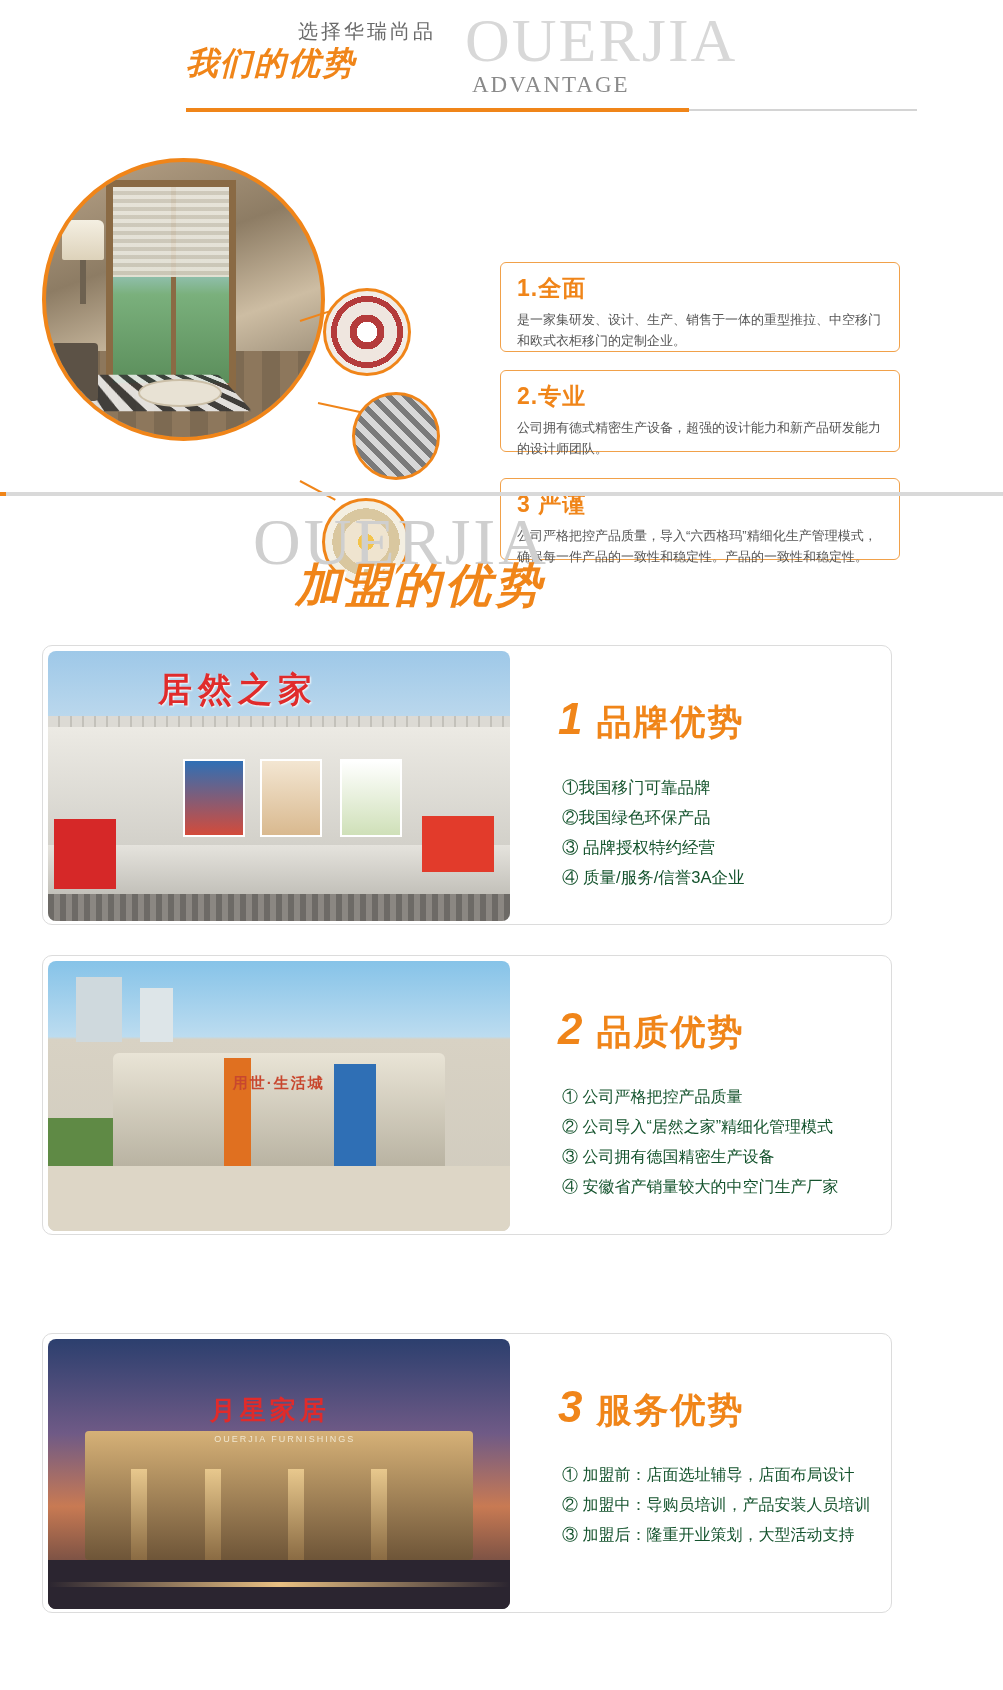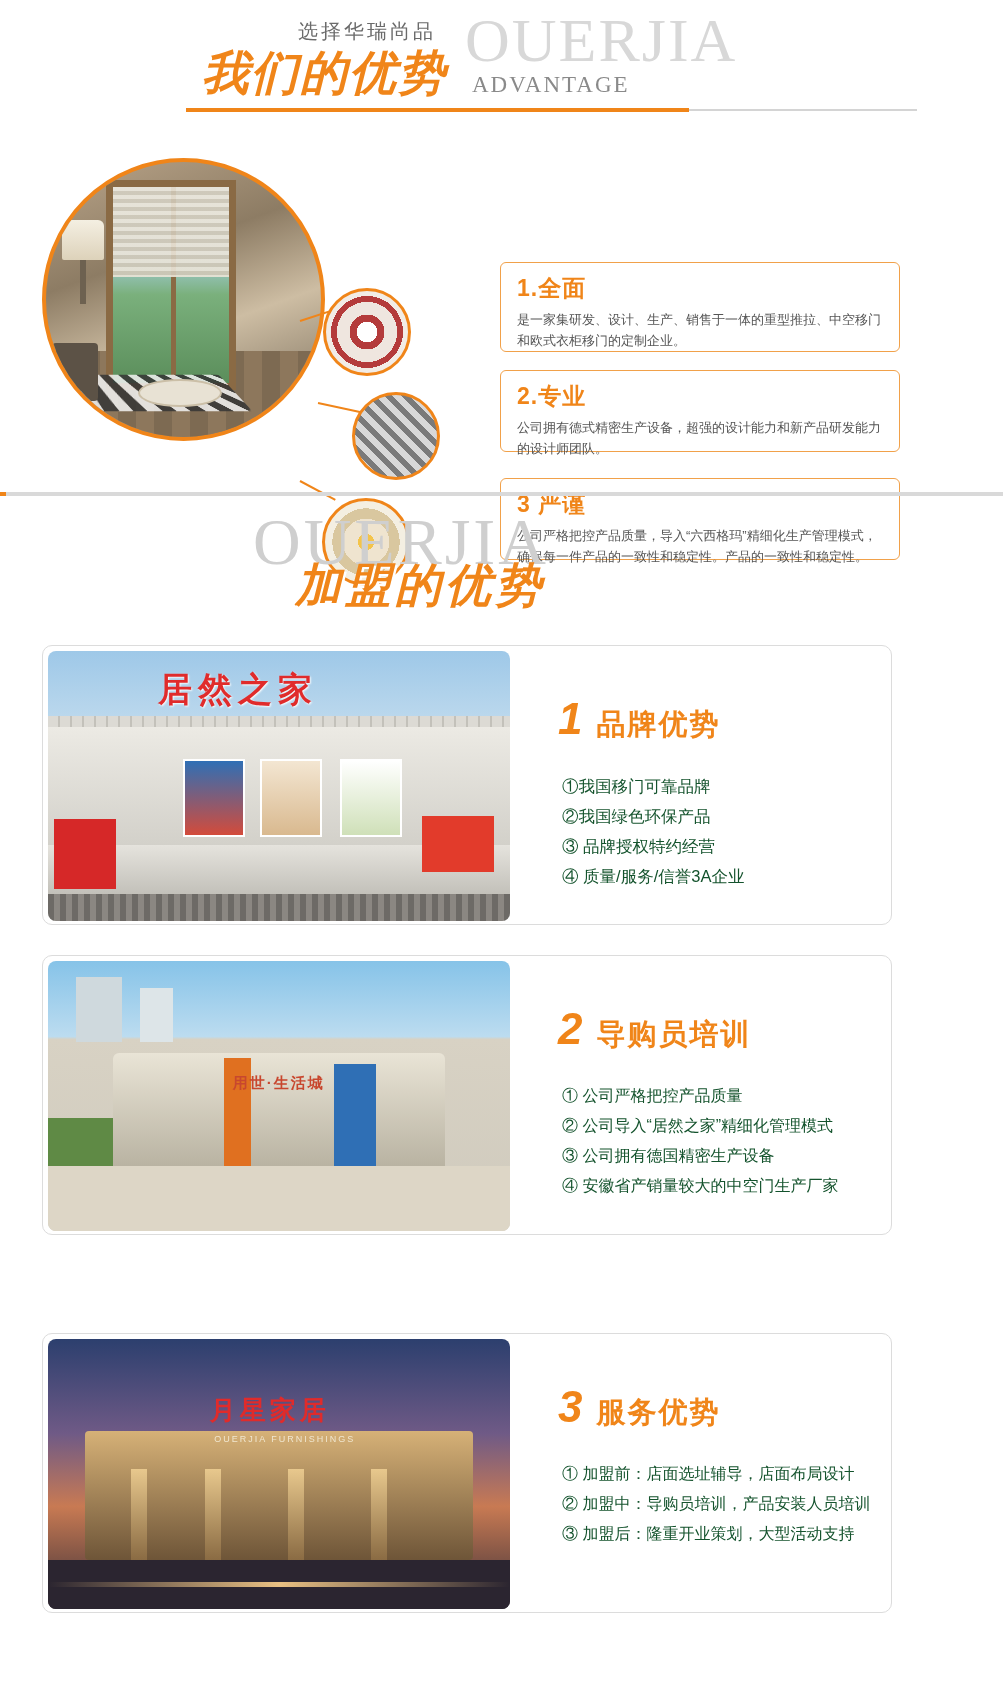--- a/index.html
+++ b/index.html
@@ -31,23 +31,23 @@
   .sub-cn {
     position: absolute;
     left: 298px;
     top: 18px;
     font-size: 20px;
     color: #6b6b6b;
     letter-spacing: 3px;
   }
   .title-cn {
     position: absolute;
-    left: 202px;
+    left: 186px;
     top: 42px;
-    font-size: 47px;
+    font-size: 32px;
     font-weight: bold;
     font-style: italic;
     color: #f08519;
     letter-spacing: 2px;
     text-shadow: 1px 1px 0 #fff;
   }
   .title-en {
     position: absolute;
     left: 472px;
     top: 72px;
@@ -220,21 +220,21 @@
     left: 505px; top: 0; width: 340px; height: 280px;
   }
   .card-head {
     display:flex; align-items:baseline; gap:14px;
     padding-top: 48px; padding-left: 10px;
   }
   .card-num {
     font-size: 44px; font-weight: bold; font-style: italic; color: #f08519;
   }
   .card-title {
-    font-size: 29px; font-weight: bold; color: #f08519; letter-spacing: 2px;
+    font-size: 35px; font-weight: bold; color: #f08519; letter-spacing: 2px;
   }
   .card-list { margin-top: 26px; padding-left: 14px; }
   .card-list li {
     list-style: none;
     font-size: 16px;
     color: #14532d;
     line-height: 30px;
   }
   #card1 .card-list li { font-size: 16.5px; }
 
@@ -358,21 +358,21 @@
     <div class="green"></div>
     <div class="mall"></div>
     <div class="blue"></div>
     <div class="orange"></div>
     <div class="mallsign">用世·生活城</div>
     <div class="plaza"></div>
   </div>
   <div class="card-right">
     <div class="card-head">
       <span class="card-num">2</span>
-      <span class="card-title">导购员培训</span>
+      <span class="card-title">品质优势</span>
     </div>
     <ul class="card-list">
       <li>① 公司严格把控产品质量</li>
       <li>② 公司导入“居然之家”精细化管理模式</li>
       <li>③ 公司拥有德国精密生产设备</li>
       <li>④ 安徽省产销量较大的中空门生产厂家</li>
     </ul>
   </div>
 </div>
 

